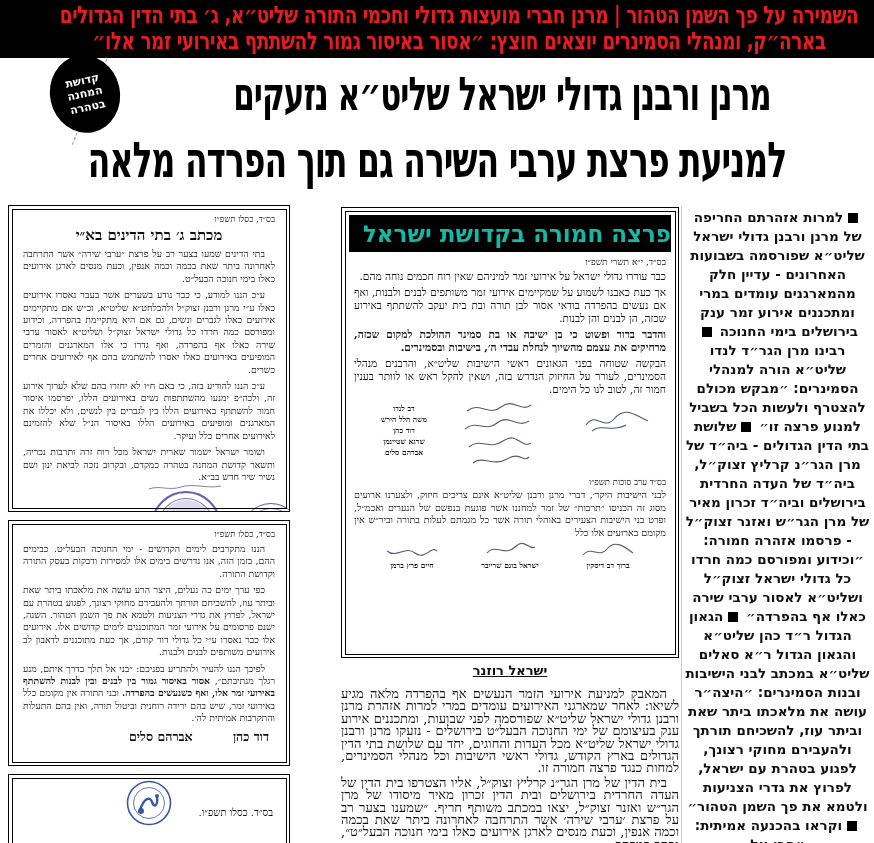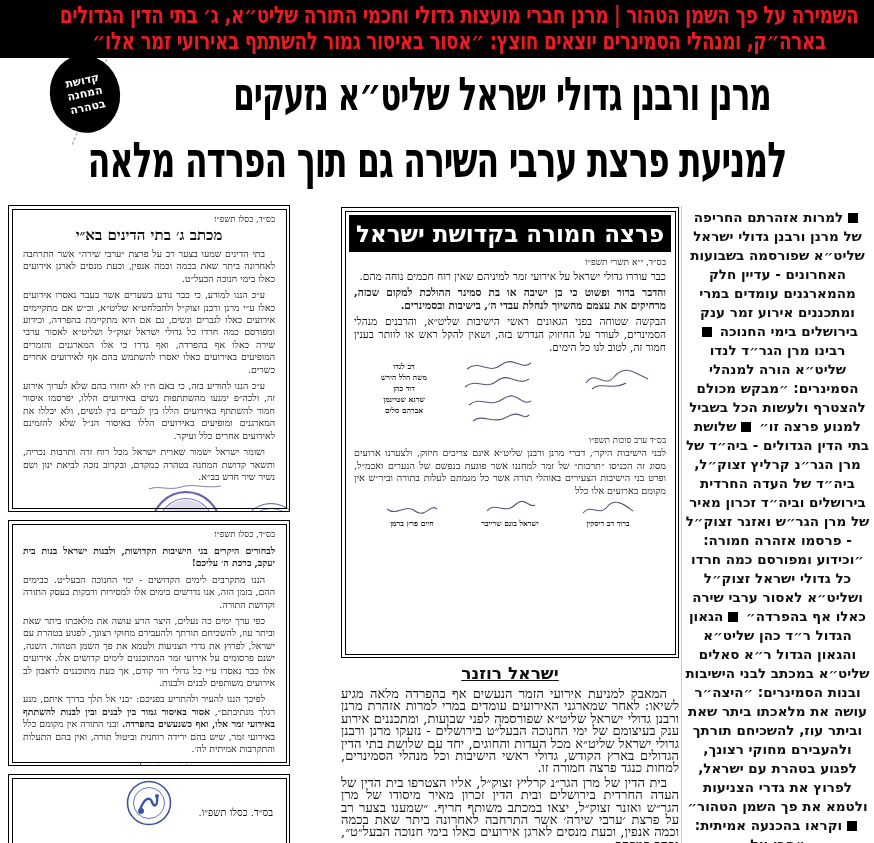--- a/index.html
+++ b/index.html
@@ -35,40 +35,40 @@
   .sq{display:inline-block;width:10px;height:10px;background:#000;margin:0 3px -1px 5px;}
 
   
   .dbox{position:absolute;background:#fff;border:1.5px solid #000;box-sizing:border-box;}
   .dbox::after{content:"";position:absolute;inset:2.5px;border:1px solid #000;pointer-events:none;}
 
   .serif{font-family:"DejaVu Serif","Liberation Serif","DejaVu Sans",serif;}
 
   
   .sbox{top:207px;left:341px;width:338px;height:451px;overflow:hidden;}
-  .sb-head{margin:7px 7px 0;background:#000;color:#ffffff;font-family:"DejaVu Serif","DejaVu Sans",serif;
-           font-weight:bold;font-size:23px;line-height:37px;text-align:center;}
+  .sb-head{margin:7px 7px 0;background:#000;color:#14b8a6;font-family:"DejaVu Serif","DejaVu Sans",serif;
+           font-weight:bold;font-size:23px;line-height:37px;}
   .sb-date{margin:5px 12px 0;font-size:9px;text-align:right;}
   .sb-p{margin:3px 12px;font-size:10.5px;line-height:13px;text-align:justify;}
   .sb-p.bold{font-weight:bold;}
   .sig1{position:relative;height:78px;margin:2px 12px 0;}
   .names1{position:absolute;left:6px;top:4px;width:88px;text-align:center;
           font-size:7.5px;font-weight:bold;line-height:11px;}
   .scr{stroke:#44446b;fill:none;stroke-width:1.1;opacity:.9;}
   .scr-a{position:absolute;left:105px;top:0;width:78px;height:72px;}
   .scr-b{position:absolute;left:228px;top:8px;width:70px;height:28px;}
   .sb-date2{margin:0 12px;font-size:8.5px;text-align:right;}
   .sb-p2{margin:2px 12px;font-size:9.5px;line-height:12.5px;text-align:justify;}
   .sig2{display:flex;justify-content:center;gap:40px;margin-top:2px;}
   .sig2col{text-align:center;font-size:7.5px;font-weight:bold;}
   .sig2col svg{width:58px;height:20px;display:block;margin:0 auto;}
 
   
   .byline{position:absolute;top:663px;left:341px;width:338px;text-align:center;
-          font-size:17px;font-weight:bold;text-decoration:underline;}
+          font-size:13px;font-weight:bold;text-decoration:underline;}
   .article{position:absolute;top:688px;left:341px;width:338px;height:155px;overflow:hidden;
            font-size:13px;line-height:12.4px;text-align:justify;}
   .article p{margin:0 0 2px;text-indent:12px;}
 
   
   .lbox{left:8px;width:282px;overflow:hidden;}
   .box1{top:205px;height:307px;}
   .box2{top:520px;height:246px;}
   .box3{top:774px;height:120px;}
   .lb-date{margin:8px 14px 0;font-size:8.5px;text-align:right;}
@@ -123,20 +123,21 @@
   <span class="sq"></span><span>רבינו מרן הגר״ד לנדו שליט״א הורה למנהלי הסמינרים: ״מבקש מכולם להצטרף ולעשות הכל בשביל למנוע פרצה זו״</span>
   <span class="sq"></span><span>שלושת בתי הדין הגדולים - ביה״ד של מרן הגר״נ קרליץ זצוק״ל, ביה״ד של העדה החרדית בירושלים וביה״ד זכרון מאיר של מרן הגר״ש ואזנר זצוק״ל - פרסמו אזהרה חמורה: ״וכידוע ומפורסם כמה חרדו כל גדולי ישראל זצוק״ל ושליט״א לאסור ערבי שירה כאלו אף בהפרדה״</span>
   <span class="sq"></span><span>הגאון הגדול ר״ד כהן שליט״א והגאון הגדול ר״א סאלים שליט״א במכתב לבני הישיבות ובנות הסמינרים: ״היצה״ר עושה את מלאכתו ביתר שאת וביתר עוז, להשכיחם תורתך ולהעבירם מחוקי רצונך, לפגוע בטהרת עם ישראל, לפרוץ את גדרי הצניעות ולטמא את פך השמן הטהור״</span>
   <span class="sq"></span><span>וקראו בהכנעה אמיתית: ״הבו אל</span>
 </div>
 
 <div class="dbox sbox serif">
   <div class="sb-head">פרצה חמורה בקדושת ישראל</div>
   <div class="sb-date">בס״ד, י״א תשרי תשפ״ו</div>
   <p class="sb-p">כבר עוררו גדולי ישראל על אירועי זמר למיניהם שאין רוח חכמים נוחה מהם.</p>
+  <p class="sb-p">אך כעת כאבנו לשמוע על שמקיימים אירועי זמר משותפים לבנים ולבנות, ואף אם נעשים בהפרדה בודאי אסור לבן תורה ובת בית יעקב להשתתף באירוע שכזה, הן לבנים והן לבנות.</p>
   <p class="sb-p bold">והדבר ברור ופשוט כי בן ישיבה או בת סמינר ההולכת למקום שכזה, מרחיקים את עצמם מהשיוך לנחלת עבדי ה׳, בישיבות ובסמינרים.</p>
   <p class="sb-p">הבקשה שטוחה בפני הגאונים ראשי הישיבות שליט״א, והרבנים מנהלי הסמינרים, לעורר על החיזוק הנדרש בזה, ושאין להקל ראש או לוותר בענין חמור זה, לטוב לנו כל הימים.</p>
 
   <div class="sig1">
     <svg class="scr-a" viewBox="0 0 78 72">
       <path class="scr" d="M8,12 C20,2 30,18 42,8 S62,14 72,6"></path>
       <path class="scr" d="M6,30 C18,20 26,34 38,24 S58,30 70,22"></path>
       <path class="scr" d="M10,48 C22,38 30,52 44,42 S62,50 72,44"></path>
       <path class="scr" d="M14,64 C24,56 34,68 48,60 S64,64 70,58"></path>
     </svg>
@@ -204,21 +205,20 @@
       <path class="inkline" d="M4,36 C14,30 26,40 40,34"></path>
       <path class="inkline" d="M8,50 C18,44 28,54 42,48"></path>
       <path class="inkline" d="M6,64 C16,58 28,68 40,62"></path>
       <path class="inkline" d="M10,76 C20,70 30,80 42,74"></path>
     </svg>
   </div>
 </div>
 
 <div class="dbox lbox box2 serif">
   <div class="lb-date">בס״ד, כסלו תשפ״ו</div>
-  <p class="lb-sal">לבחורים היקרים בני הישיבות הקדושות, ולבנות ישראל בנות בית יעקב, ברכת ה׳ עליכם!</p>
   <p class="lb-p">הננו מתקרבים לימים הקדושים - ימי החנוכה הבעל״ט. כבימים ההם, בזמן הזה, אנו נדרשים בימים אלו למסירות ודבקות בעסק התורה וקדושת התורה.</p>
   <p class="lb-p">כפי ערך ימים כה נעלים, היצר הרע עושה את מלאכתו ביתר שאת וביתר עוז, להשכיחם תורתך ולהעבירם מחוקי רצונך, לפגוע בטהרת עם ישראל, לפרוץ את גדרי הצניעות ולטמא את פך השמן הטהור. השנה, ישנם פרסומים על אירועי זמר המתוכננים לימים קדושים אלו. אירועים אלו כבר נאסרו ע״י כל גדולי דור קודם, אך כעת מתוכננים לדאבון לב אירועים משותפים לבנים ולבנות.</p>
   <p class="lb-p"><span>לפיכך הננו להעיר ולהתריע בפניכם: ״בני אל תלך בדרך איתם, מנע רגלך מנתיבתם״, </span><b>אסור באיסור גמור בין לבנים ובין לבנות להשתתף באירועי זמר אלו, ואף כשנעשים בהפרדה.</b><span> ובני התורה אין מקומם כלל באירועי זמר, שיש בהם ירידה רוחנית וביטול תורה, ואין בהם התעלות והתקרבות אמיתית לה׳.</span></p>
   <div class="signers">
     <span>דוד כהן</span>
     <span>אברהם סלים</span>
   </div>
 </div>
 
 <div class="dbox lbox box3 serif">

